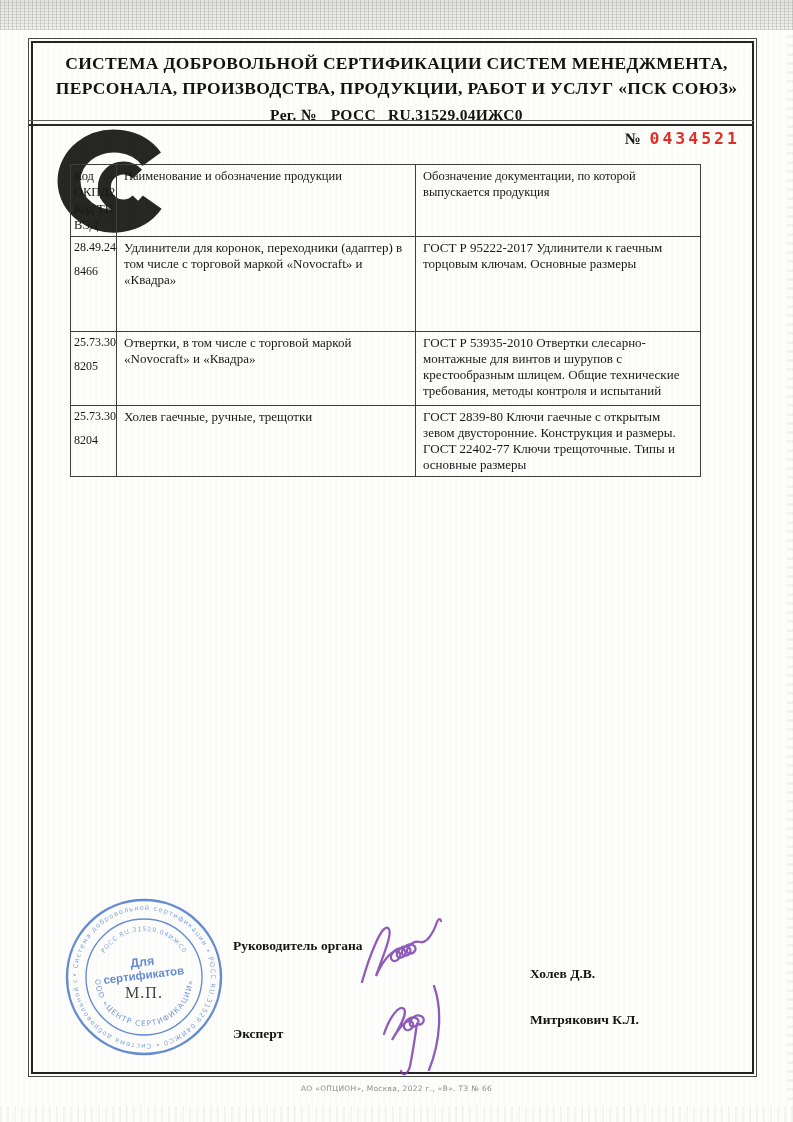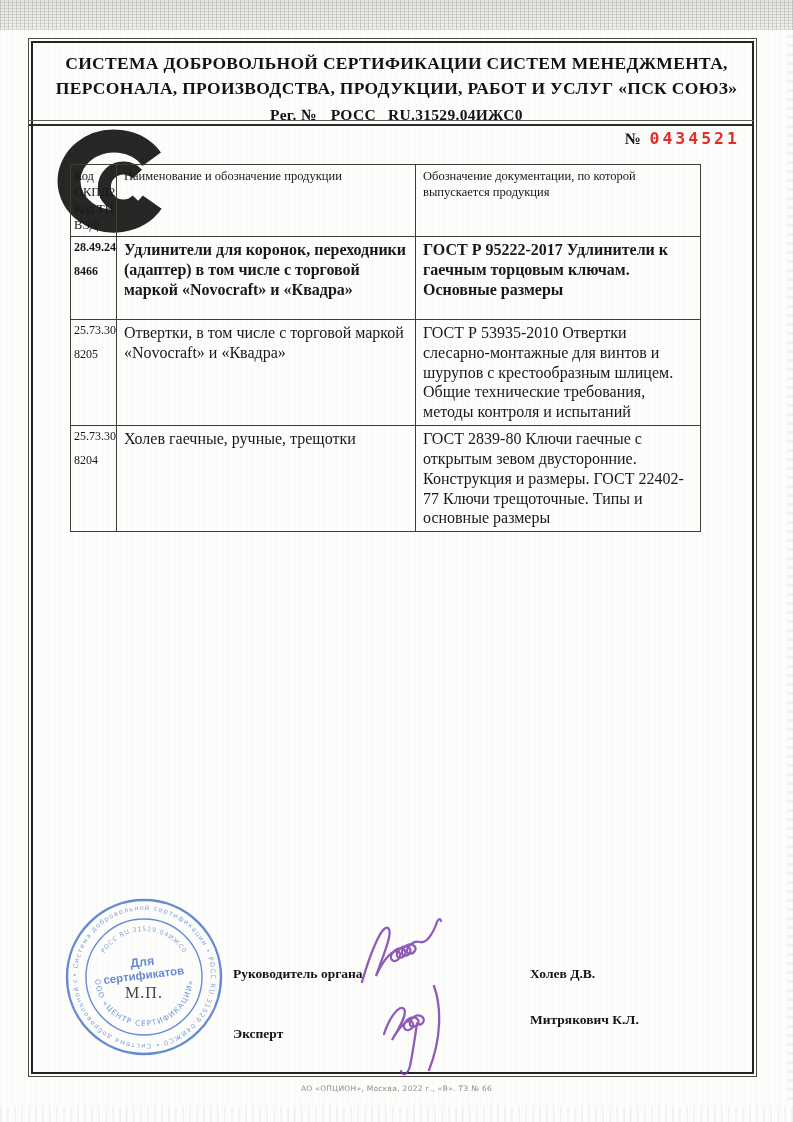--- a/index.html
+++ b/index.html
@@ -41,32 +41,32 @@
   .cert-no{position:absolute;top:129px;right:53px;white-space:nowrap;}
   .cert-no .no-label{font-size:16px;font-weight:bold;color:#1a1a1a;margin-right:9px;}
   .cert-no .no-digits{font-family:"DejaVu Sans Mono",monospace;font-size:16.5px;letter-spacing:3px;color:#de2f28;font-weight:bold;}
   .logo{position:absolute;left:52px;top:127px;opacity:.93;}
   .ptable{
     position:absolute;left:70px;top:164px;width:630px;
     border-collapse:collapse;table-layout:fixed;z-index:2;
   }
   .ptable td{
     border:1px solid #3e3e3a;vertical-align:top;
-    font-size:16px;line-height:1.24;padding:3px 7px 3px 7px;color:#181818;
+    font-size:13px;line-height:1.24;padding:3px 7px 3px 7px;color:#181818;
   }
   .ptable td.c-code{padding:3px 1px 3px 3px;font-size:12px;}
   .ptable tr.thead td{font-size:12.5px;line-height:1.3;}
   .ptable td.hdr-code{white-space:pre-line;font-size:11.5px;line-height:1.3;}
   .ptable tr.thead{height:56px;}
-  .ptable tr.r1{height:83px;font-weight:bold;}
+  .ptable tr.r1{height:95px;}
   .ptable tr.r2{height:74px;}
   .ptable tr.r3{height:70px;}
   .code2{margin-top:9px;}
   .sig-label{position:absolute;font-size:13.5px;font-weight:bold;color:#141414;white-space:nowrap;z-index:2;}
-  .sig-role1{left:233px;top:966px;}
+  .sig-role1{left:233px;top:938px;}
   .sig-name1{left:530px;top:966px;}
   .sig-role2{left:233px;top:1012px;margin-top:14px;}
   .sig-name2{left:530px;top:1012px;}
   .sig-svg{position:absolute;z-index:3;}
   .stamp{position:absolute;left:58px;top:891px;z-index:1;}
   .imprint{
     position:absolute;left:0;top:1084px;width:100%;text-align:center;
     font-family:"DejaVu Sans",sans-serif;font-size:7.5px;color:#8d8d8a;letter-spacing:.3px;
   }
 </style>

